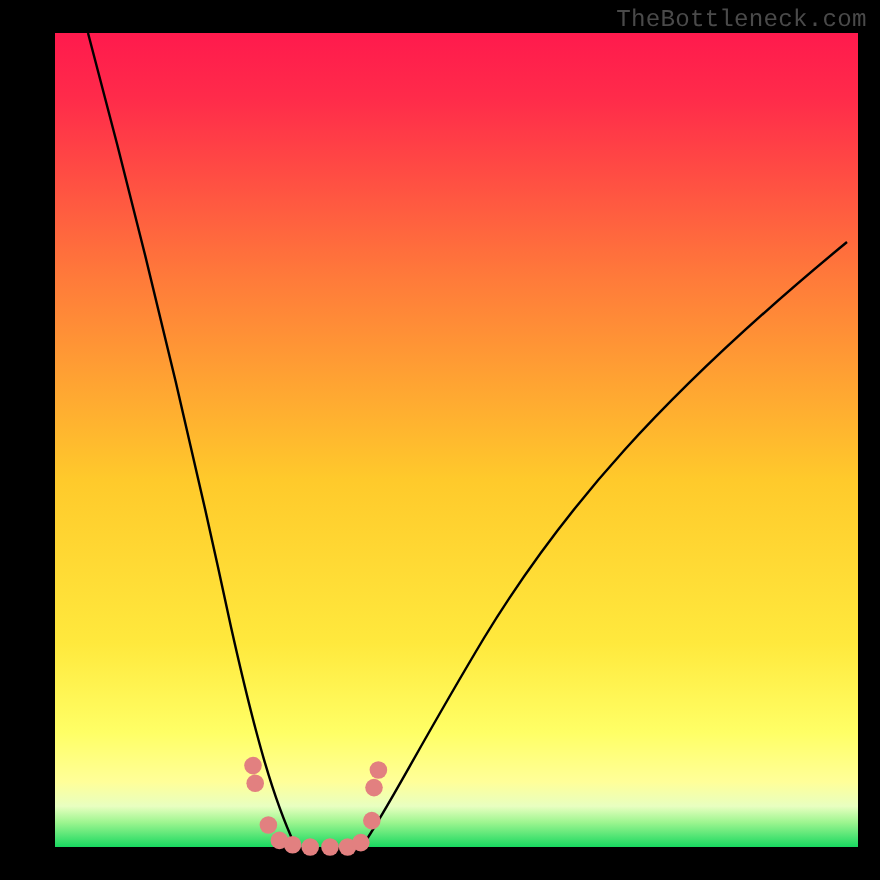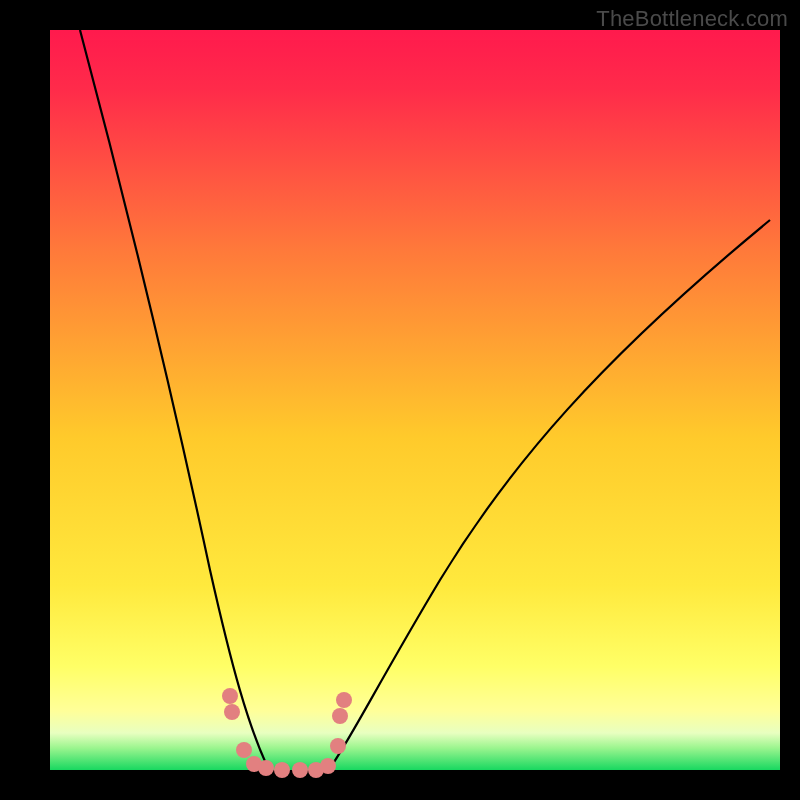--- a/index.html
+++ b/index.html
@@ -11,20 +11,21 @@
     position: relative;
     overflow: hidden;
     font-family: Arial, Helvetica, sans-serif;
   }
   .container {
     position: absolute;
     top: 0;
     left: 0;
     width: 800px;
     height: 800px;
+    font-family: Liberation Mono, monospace;
   }
   .watermark {
     position: absolute;
     top: 6px;
     right: 12px;
     color: #4a4a4a;
     font-size: 22px;
     font-weight: 400;
     z-index: 10;
     letter-spacing: 0.2px;

